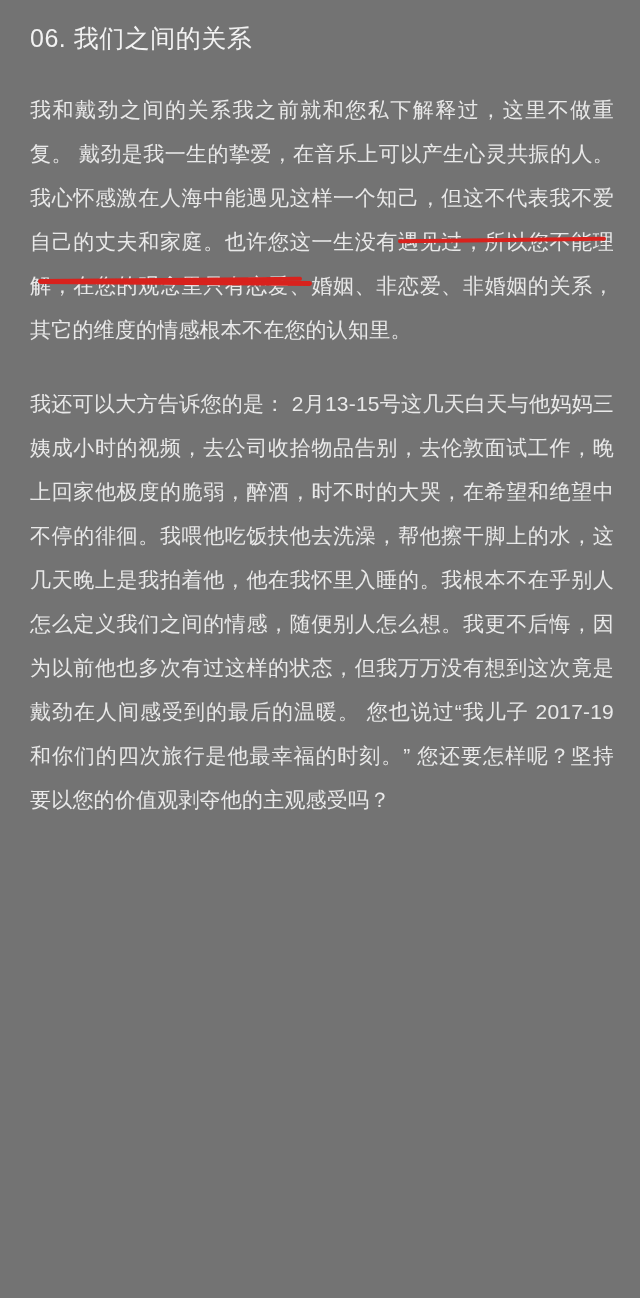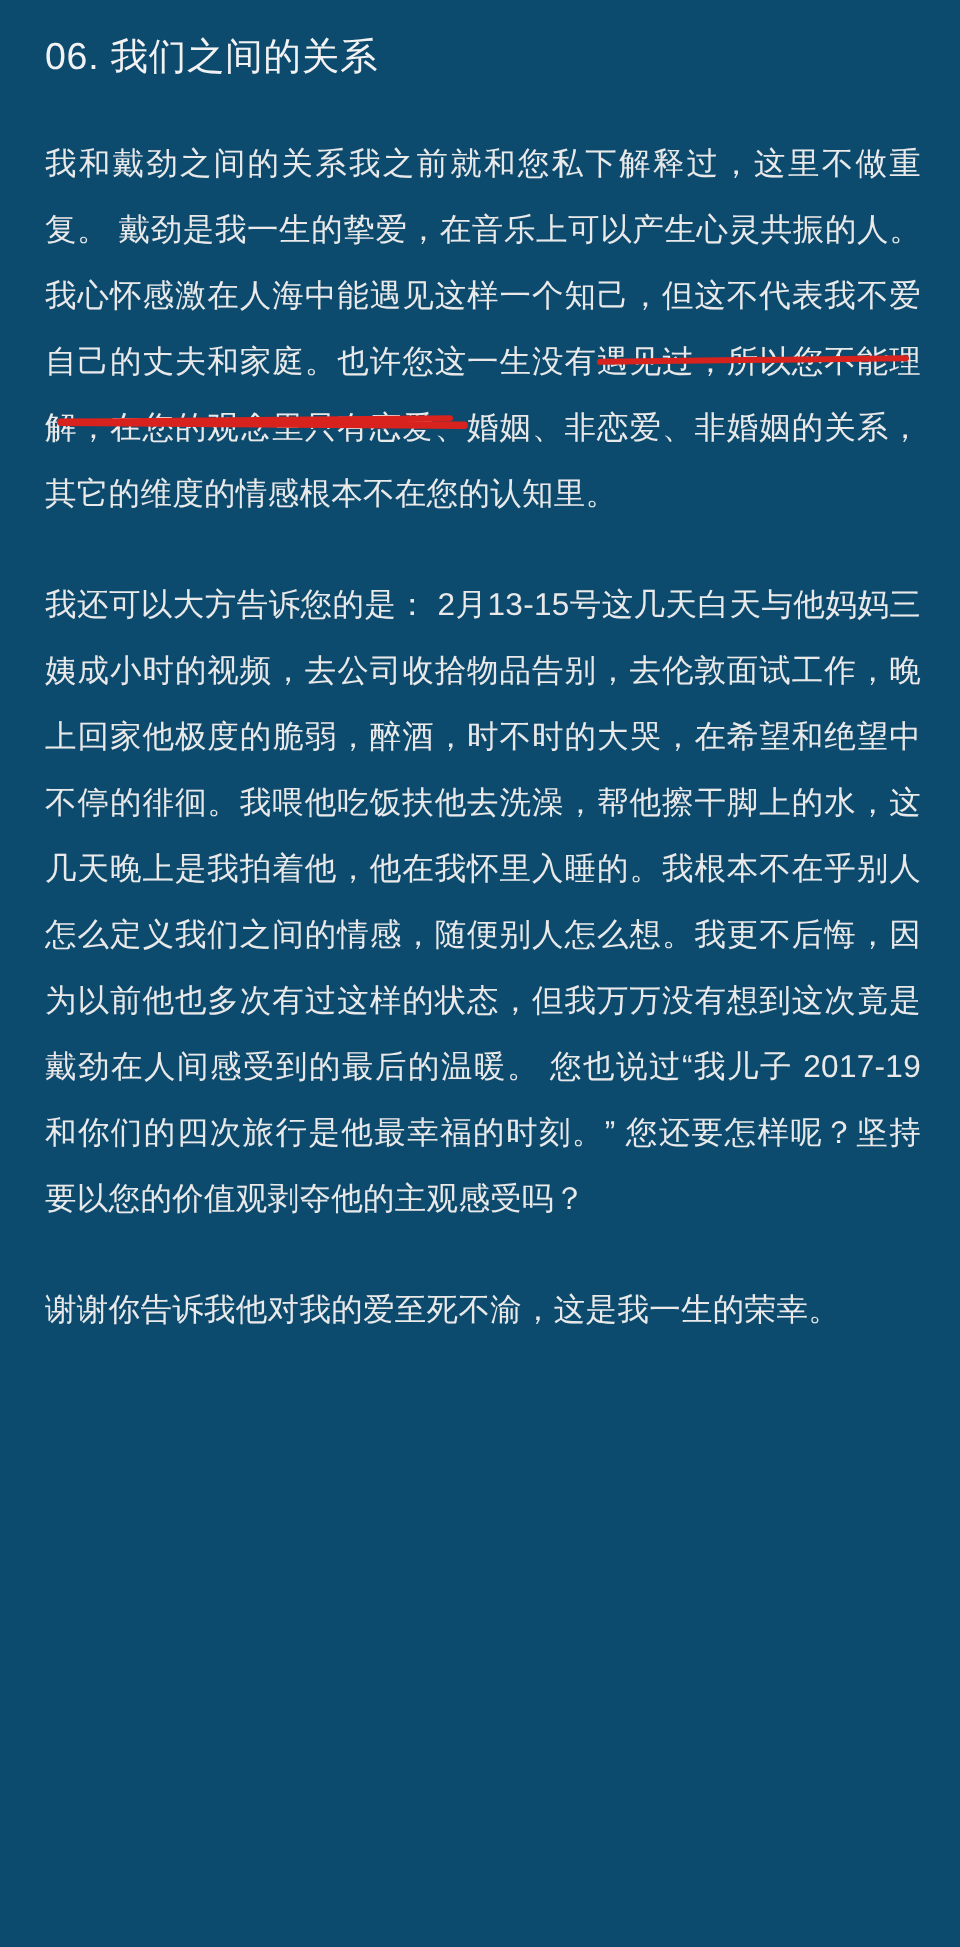--- a/index.html
+++ b/index.html
@@ -10,21 +10,21 @@
   body {
     width: 640px;
     height: 1298px;
     overflow: hidden;
     font-family: "Liberation Sans", "DejaVu Sans", sans-serif;
   }
   .page {
     position: relative;
     width: 640px;
     height: 1298px;
-    background: #0c4a6e;
+    background: #737373;
     box-sizing: border-box;
     padding: 18px 26px 0 30px;
   }
   .heading {
     color: #f2f2f2;
     font-size: 25px;
     line-height: 40px;
     letter-spacing: 0.5px;
     margin: 0 0 30px 0;
     font-weight: 400;
@@ -86,15 +86,14 @@
 
   <div class="para">
     <span>我和戴劲之间的关系我之前就和您私下解释过，这里不做重复。 戴劲是我一生的挚爱，在音乐上可以产生心灵共振的人。我心怀感激在人海中能遇见这样一个知己，但这不代表我不爱自己的丈夫和家庭。也许您这一生没有遇见过，所以您不能理解，在您的观念里只有恋爱、婚姻、非恋爱、非婚姻的关系，其它的维度的情感根本不在您的认知里。</span>
     <span class="mark mark-1"></span>
     <span class="mark mark-2"></span>
   </div>
 
   <div class="para">我还可以大方告诉您的是： 2月13-15号这几天白天与他妈妈三姨成小时的视频，去公司收拾物品告别，去伦敦面试工作，晚上回家他极度的脆弱，醉酒，时不时的大哭，在希望和绝望中不停的徘徊。我喂他吃饭扶他去洗澡，帮他擦干脚上的水，这几天晚上是我拍着他，他在我怀里入睡的。我根本不在乎别人怎么定义我们之间的情感，随便别人怎么想。我更不后悔，因为以前他也多次有过这样的状态，但我万万没有想到这次竟是戴劲在人间感受到的最后的温暖。 您也说过“我儿子 2017-19 和你们的四次旅行是他最幸福的时刻。” 您还要怎样呢？坚持要以您的价值观剥夺他的主观感受吗？</div>
 
 
-  <div class="para last">谢谢你告诉我他对我的爱至死不渝，这是我一生的荣幸。</div>
 
 </div>
 
 </body></html>

